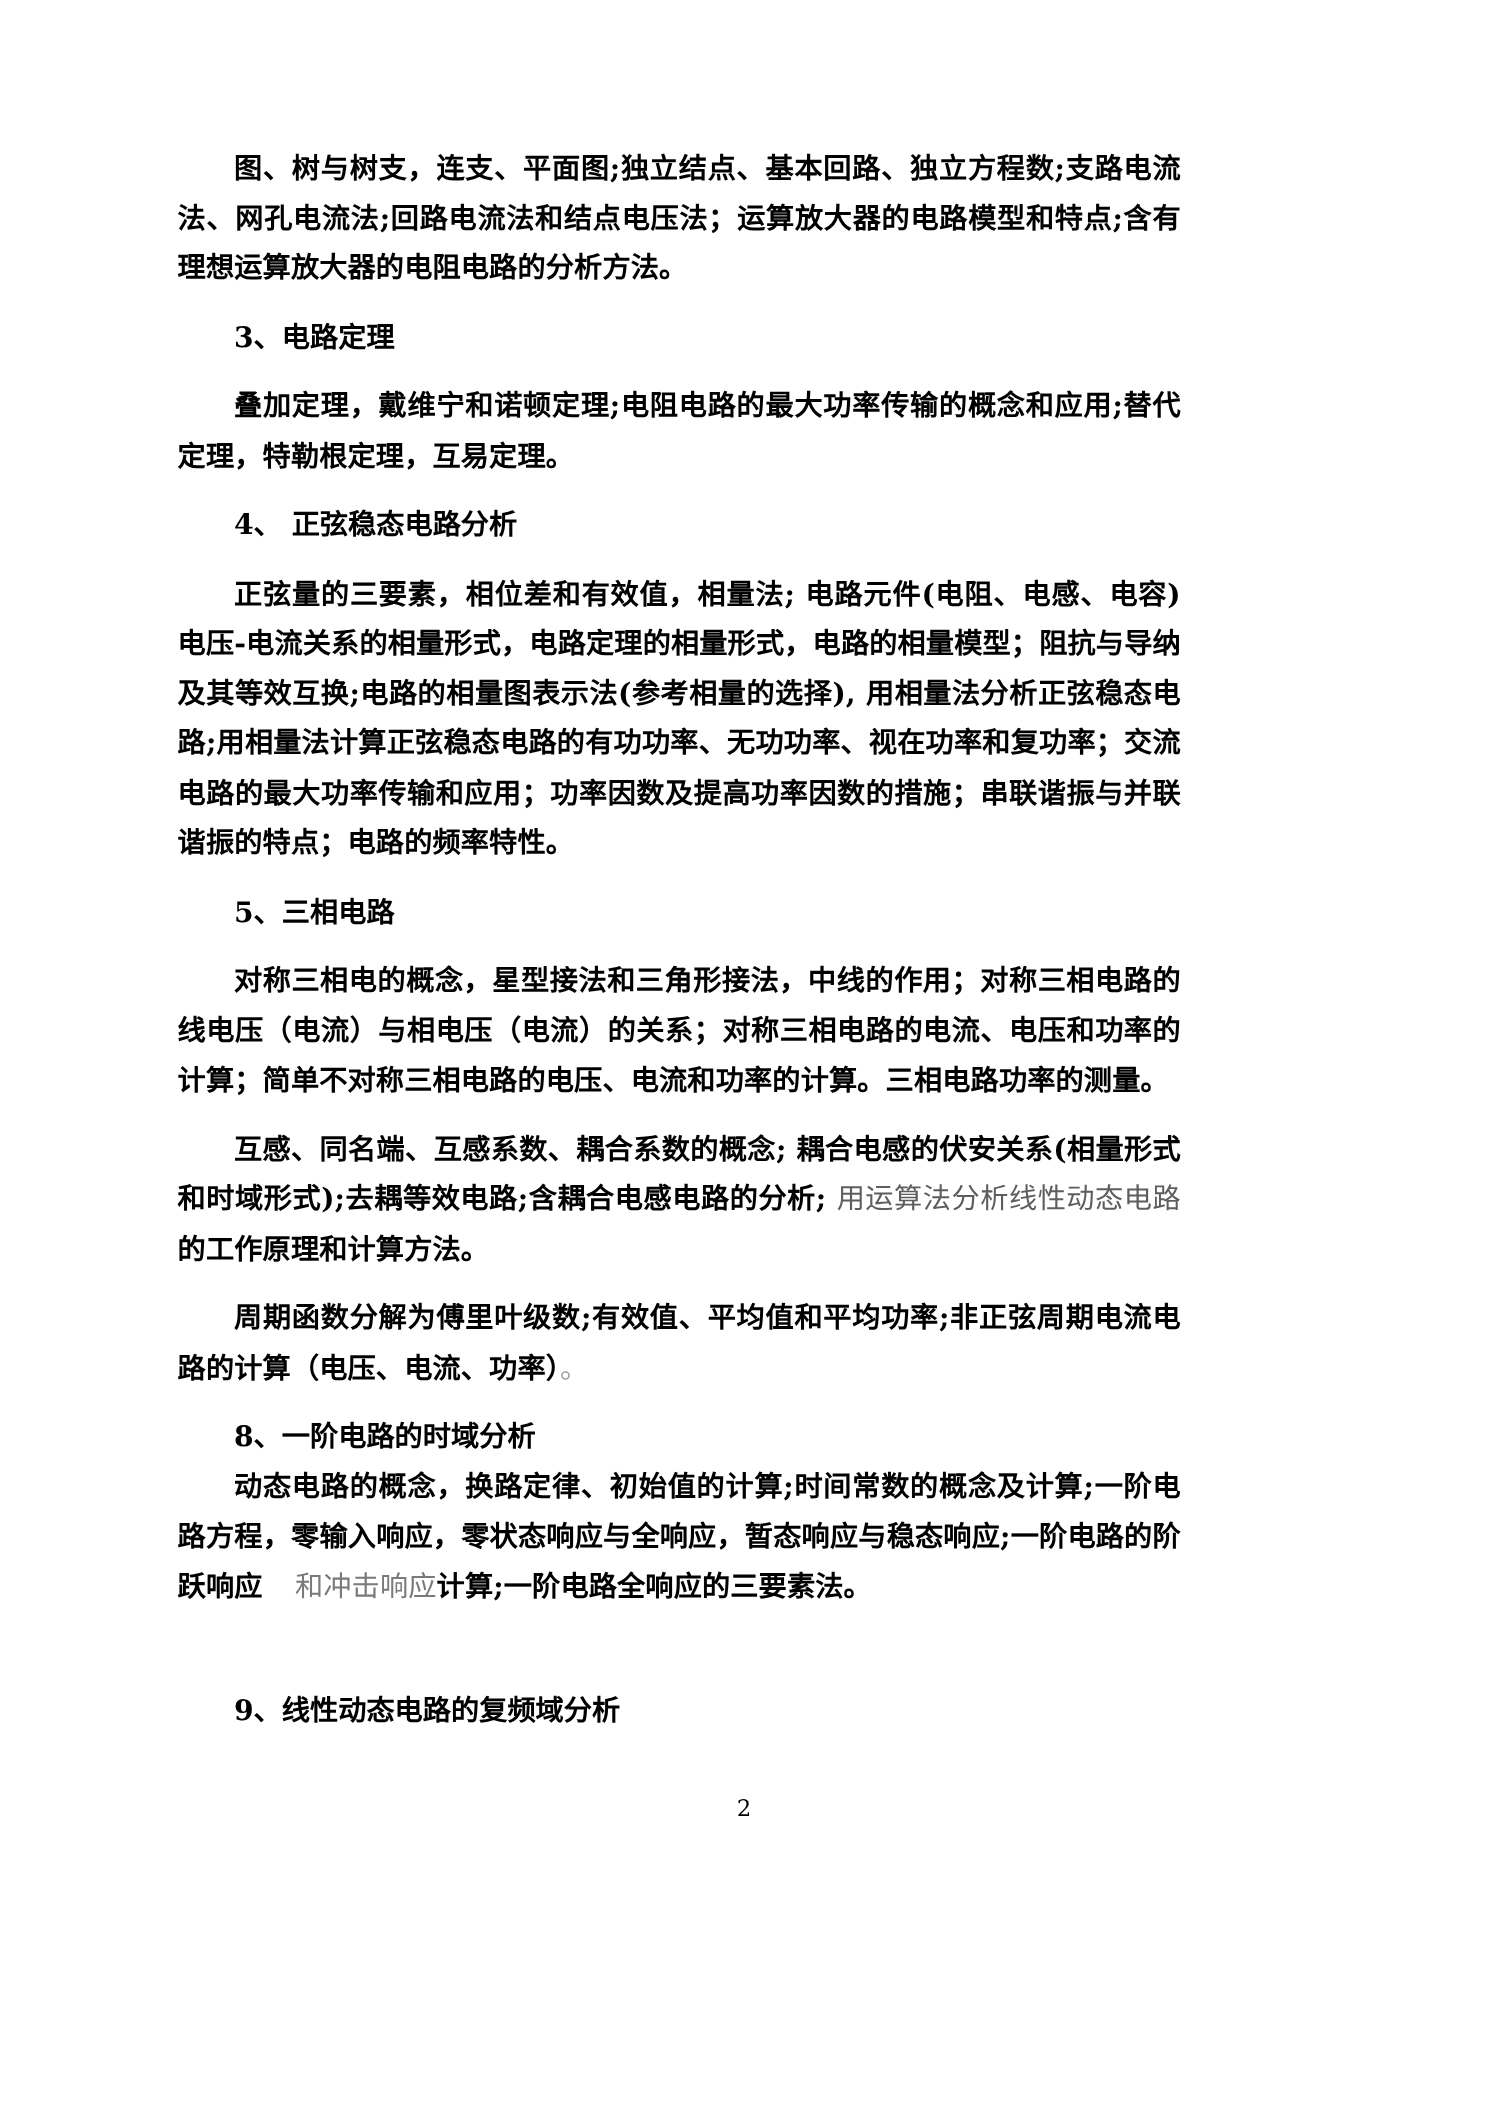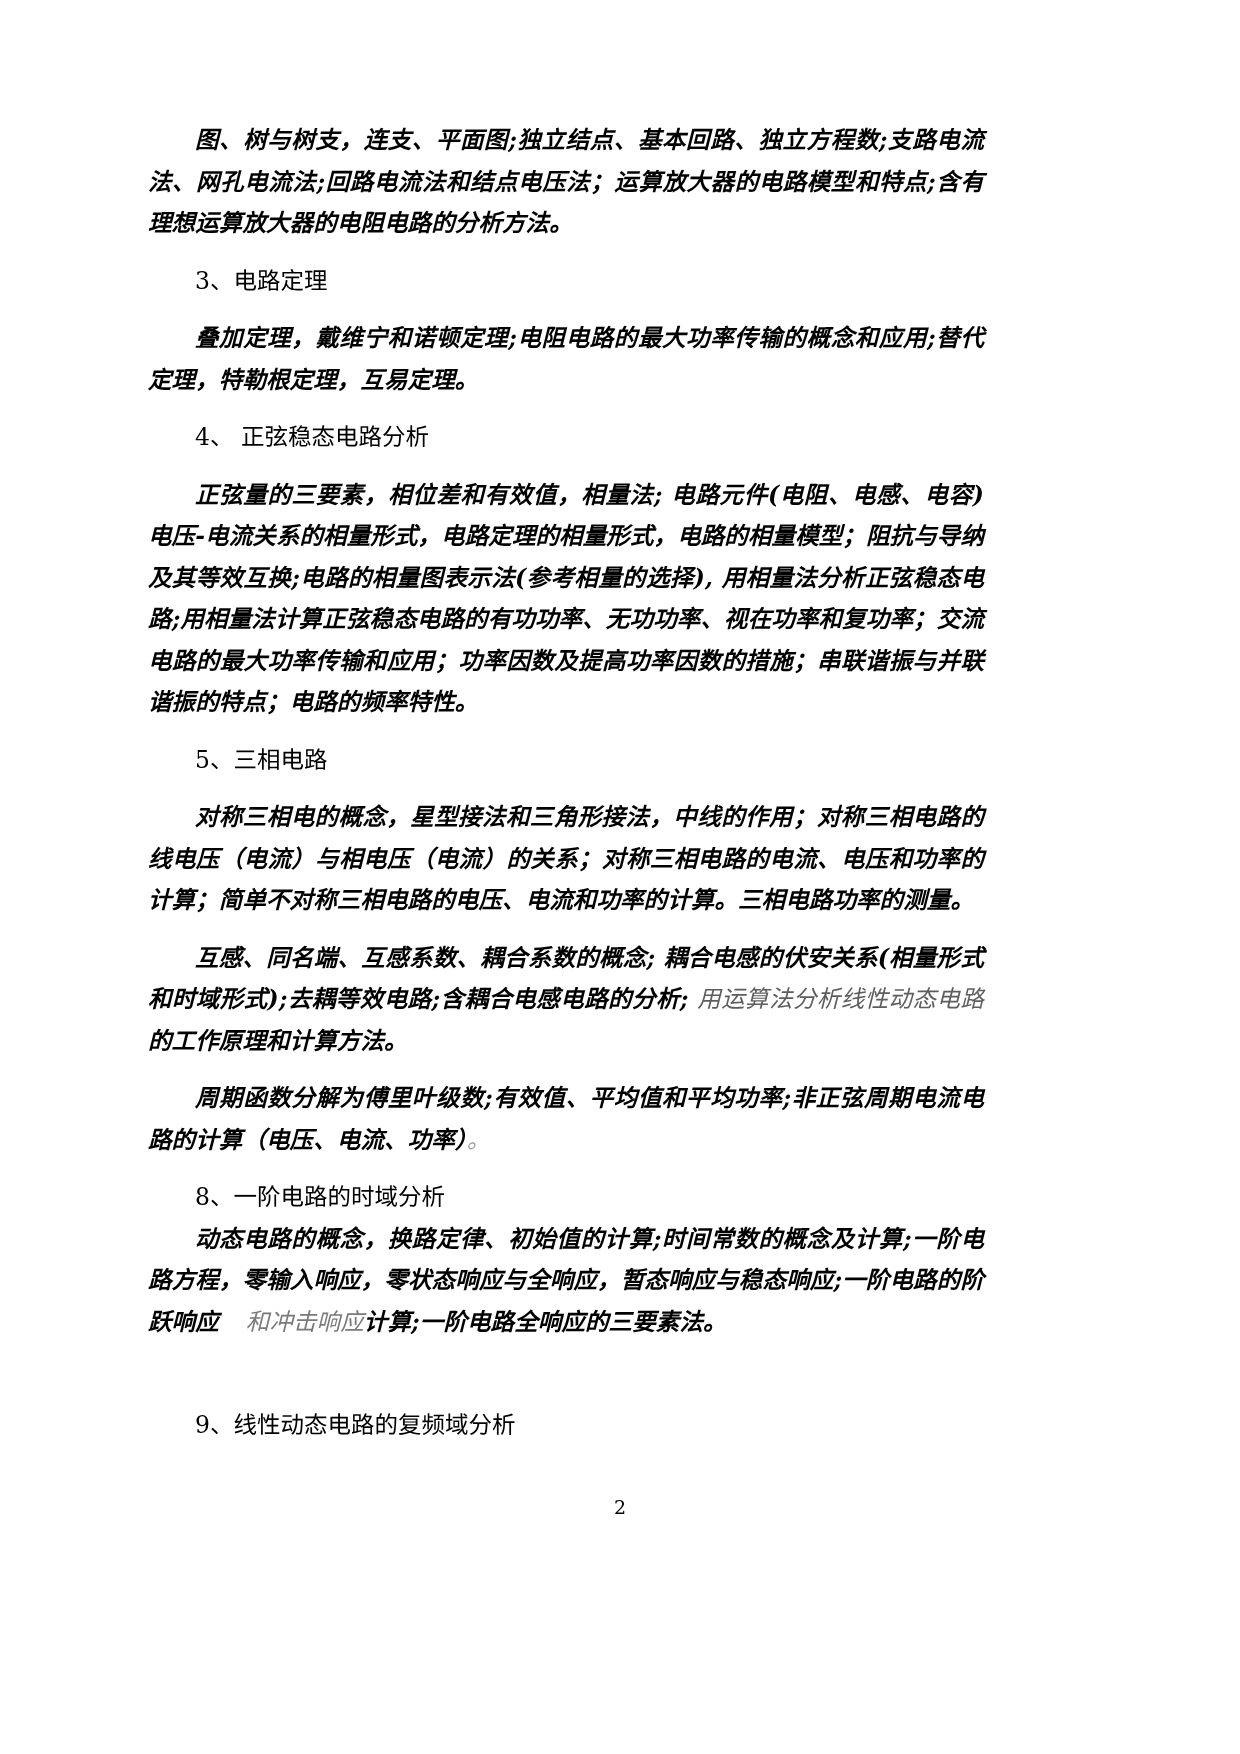--- a/index.html
+++ b/index.html
@@ -35,29 +35,28 @@
     text-align: justify;
     text-justify: inter-ideograph;
     margin: 0 0 0 0;
     letter-spacing: 0.1px;
     font-weight: 700;
     -webkit-font-smoothing: none;
   }
 
   .para.indent {
     text-indent: 2em;
-    font-style: italic;
   }
 
   
   .heading {
     font-family: "DejaVu Serif", "Liberation Serif", serif;
     font-size: 23.5px;
     line-height: 41.5px;
-    font-weight: 400;
+    font-weight: 700;
     color: #000000;
     margin: 0;
     text-indent: 2em;
   }
 
   .heading.wide-gap {
     
     text-indent: 2em;
   }
 

